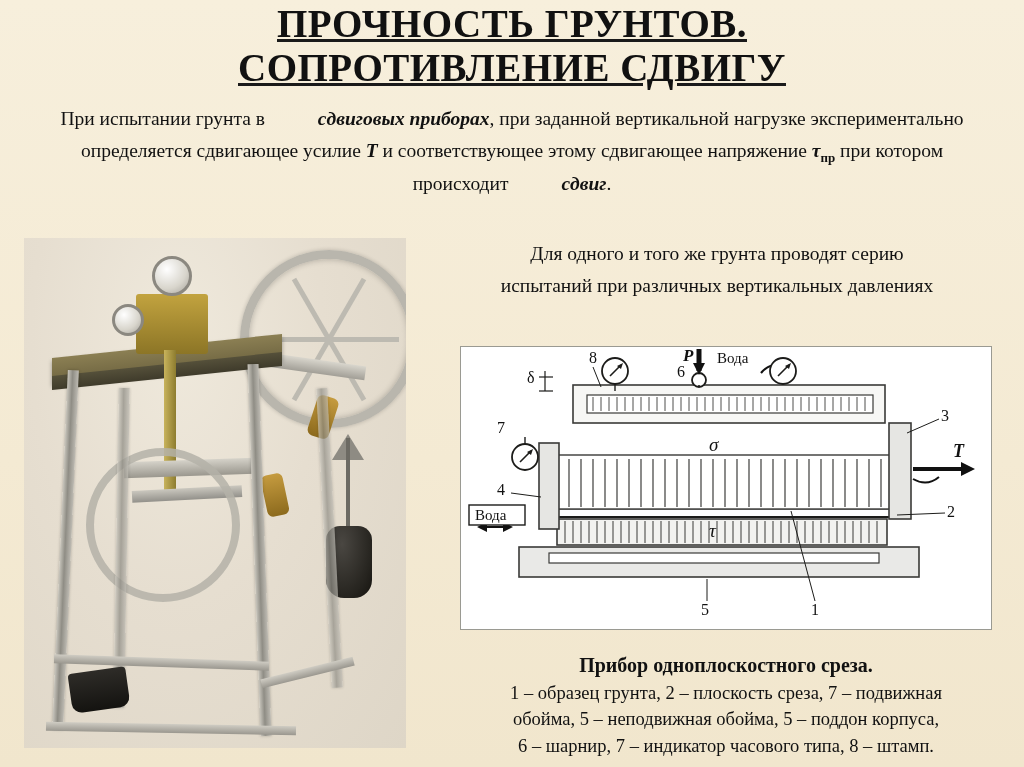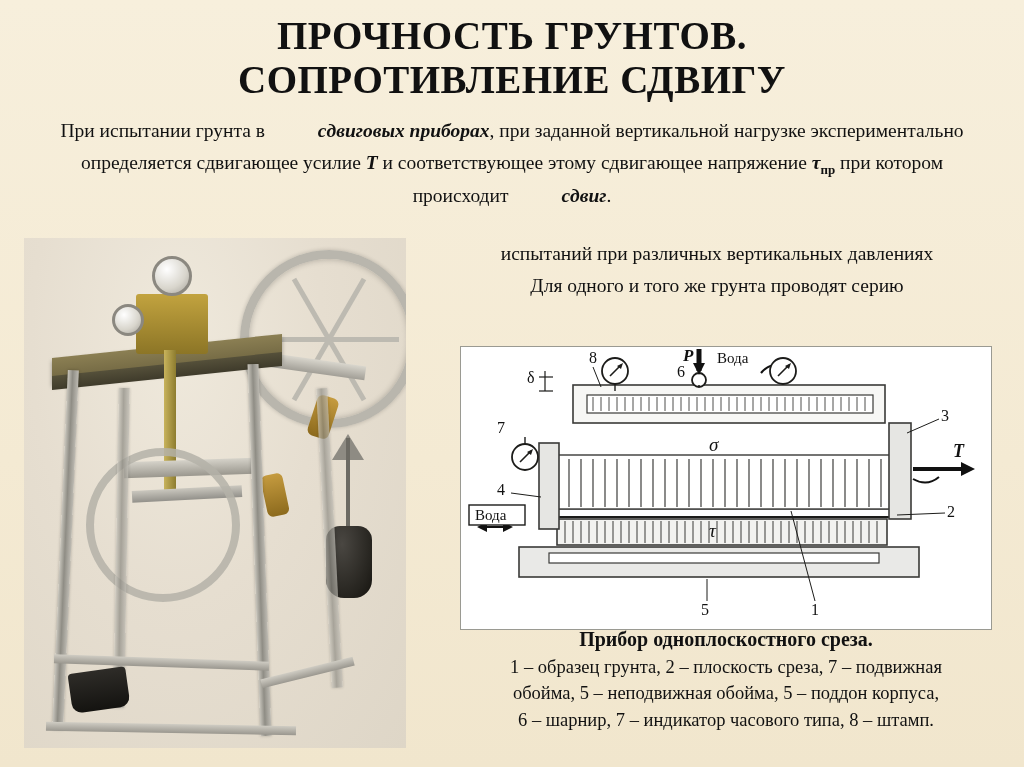--- a/index.html
+++ b/index.html
@@ -17,21 +17,22 @@
   }
   .slide {
     position: absolute;
     inset: 0;
     background: linear-gradient(180deg, #f7efdc 0%, #f4ead3 60%, #f1e6cd 100%);
   }
 
   
   .title-block {
     text-align: center;
-    padding-top: 14px;
+    padding-top: 2px;
+    text-decoration: underline;
   }
   .title-line {
     font-weight: bold;
     font-size: 39px;
     letter-spacing: 0.5px;
     line-height: 1.12;
     color: #111;
   }
 
   
@@ -242,21 +243,21 @@
     height: 282px;
     background: #fdfdfb;
     border: 1px solid #9a9a92;
   }
   .scheme-box svg { display: block; }
 
   
   .caption {
     position: absolute;
     left: 440px;
-    top: 390px;
+    top: 416px;
     width: 572px;
     text-align: center;
   }
   .caption-title {
     font-weight: bold;
     font-size: 20px;
     color: #111;
     margin-bottom: 3px;
   }
   .caption-legend {
@@ -308,22 +309,22 @@
         <div class="leg l1"></div>
         <div class="leg l2"></div>
         <div class="rail r3"></div>
         <div class="rail r1"></div>
         <div class="rail r2"></div>
         <div class="pedal"></div>
       </div>
     </div>
 
     <div class="right-text">
+      <div>Для одного и того же грунта проводят серию</div>
       <div>испытаний при различных вертикальных давлениях</div>
-      <div>Для одного и того же грунта проводят серию</div>
     </div>
 
     <div class="scheme-box">
       <svg width="530" height="282" viewBox="0 0 530 282">
         <rect x="0" y="0" width="530" height="282" fill="#ffffff"></rect>
 
         <rect x="58" y="200" width="400" height="30" fill="#e9e9e7" stroke="#3a3a38" stroke-width="1.6"></rect>
         <rect x="88" y="206" width="330" height="10" fill="#ffffff" stroke="#3a3a38" stroke-width="1.2"></rect>
 
         <rect x="96" y="172" width="330" height="26" fill="#f2f2f0" stroke="#3a3a38" stroke-width="1.6"></rect>

